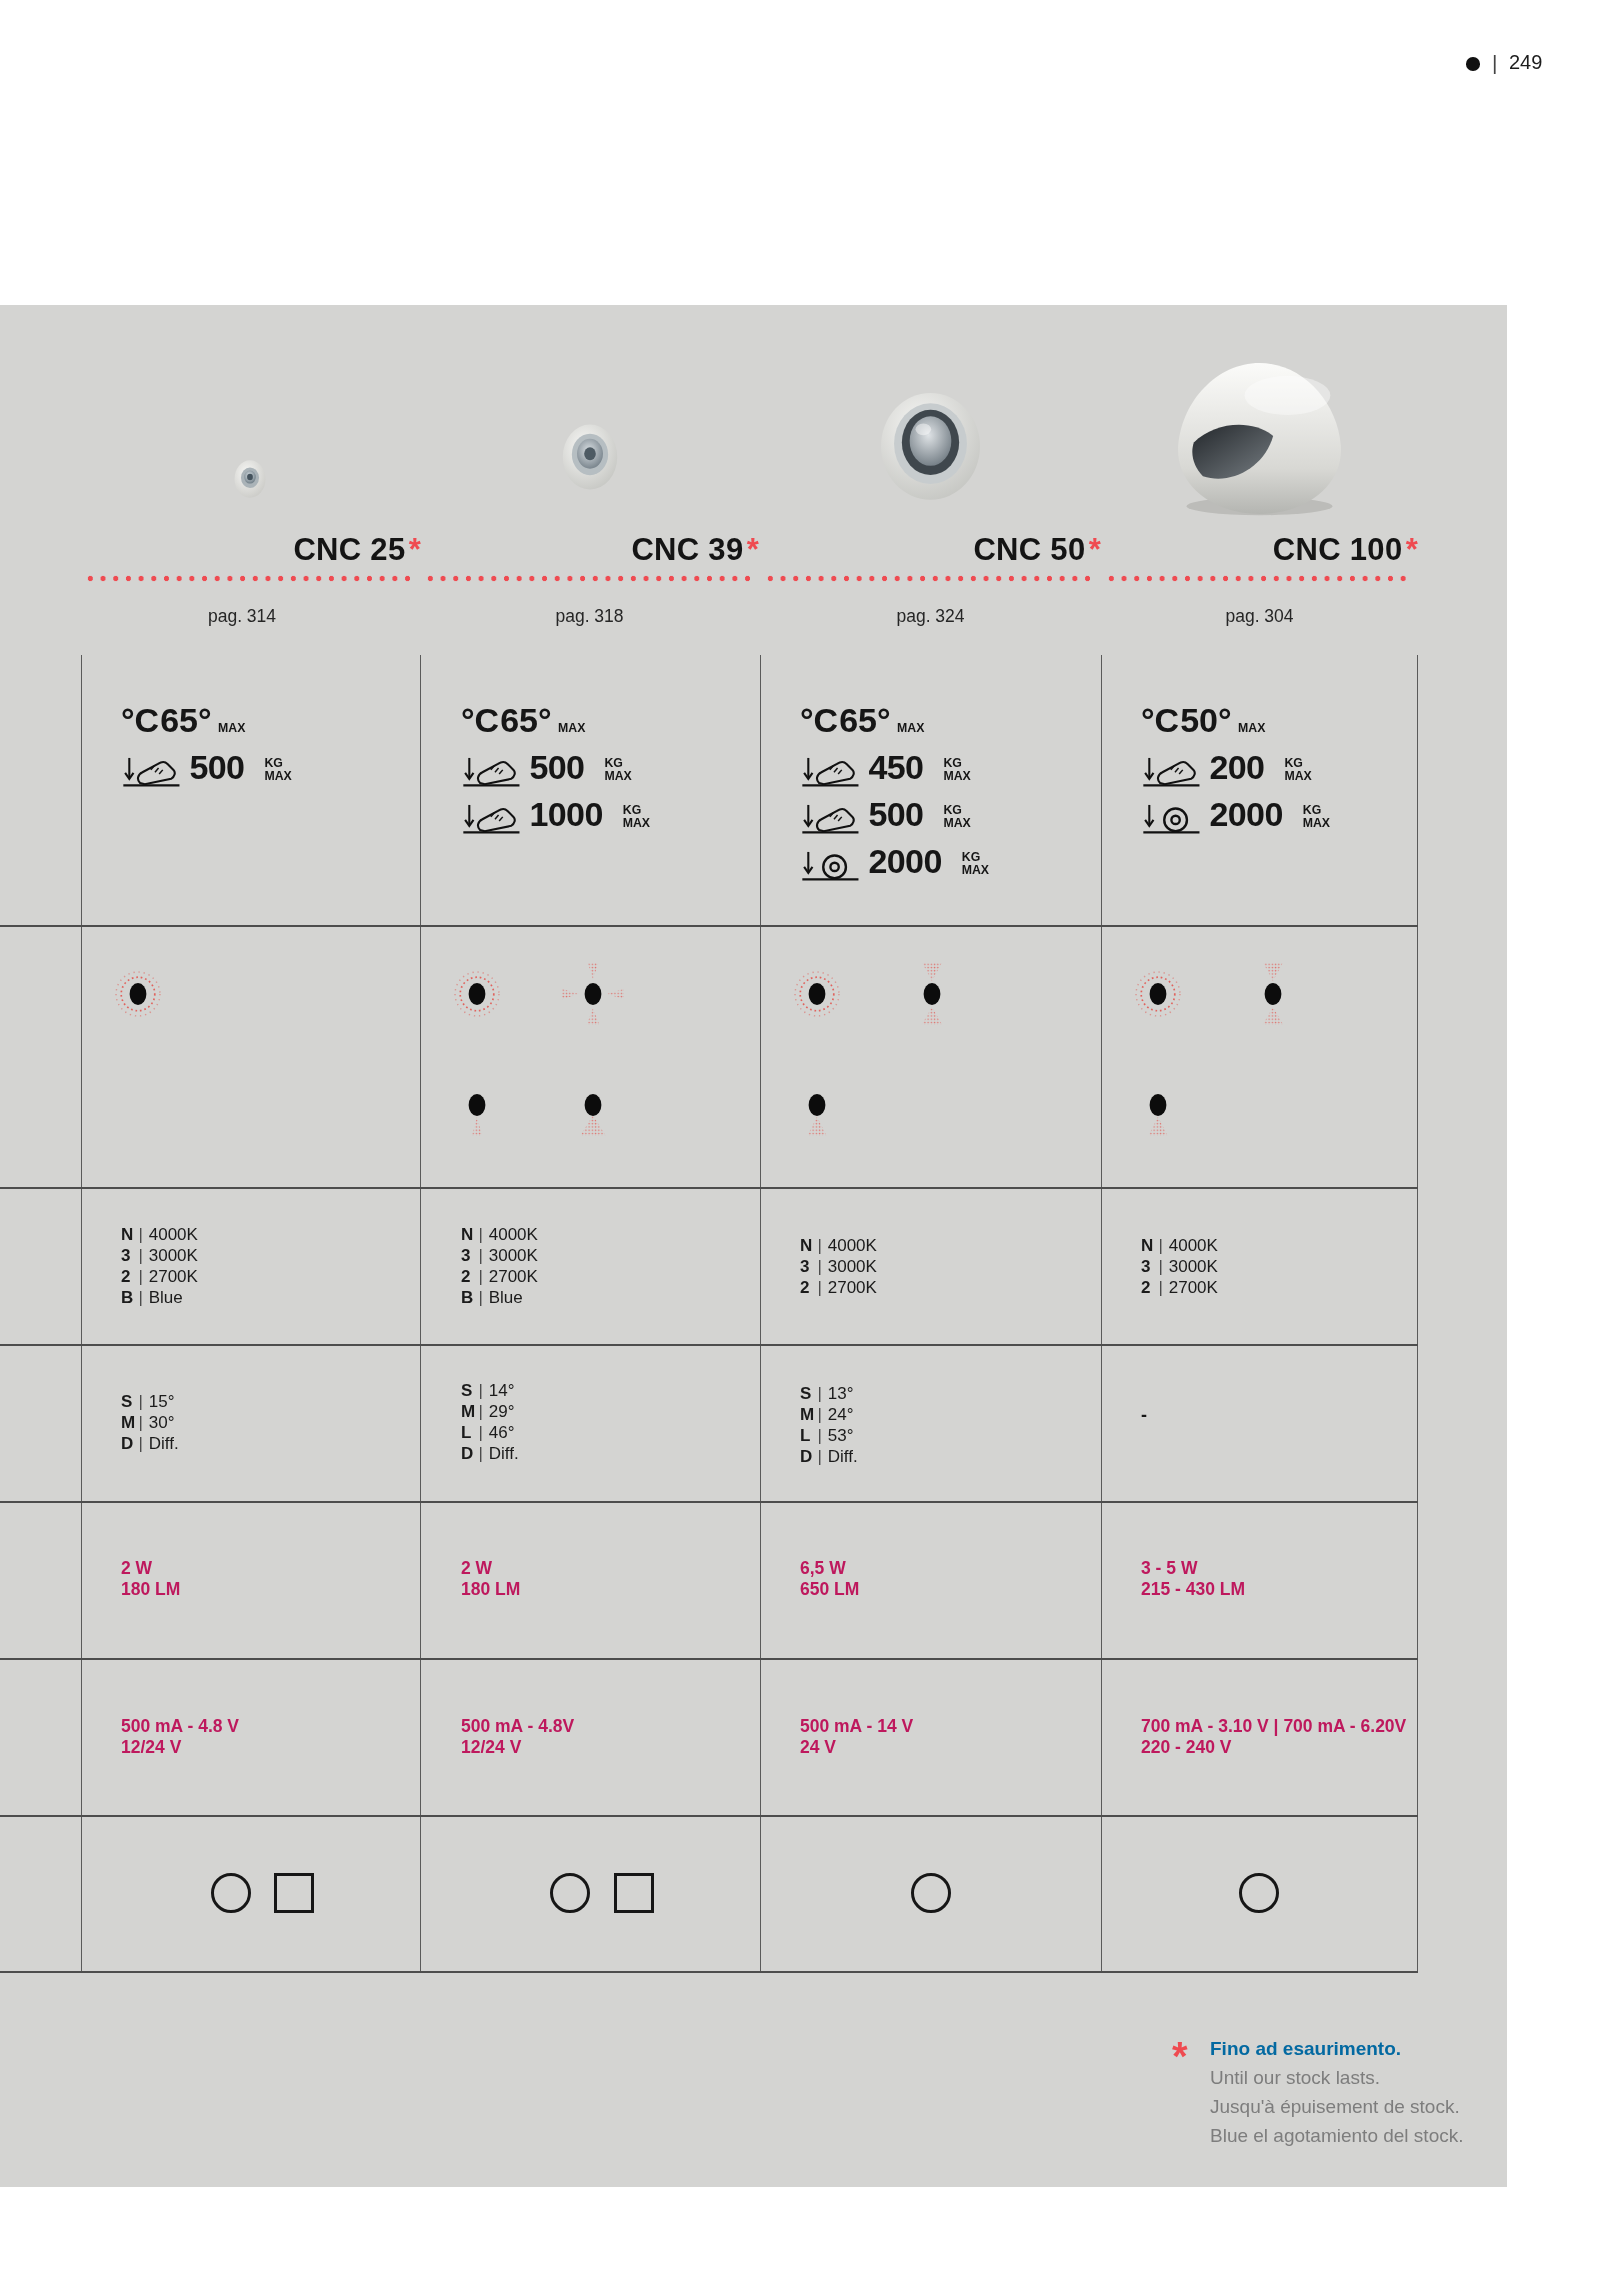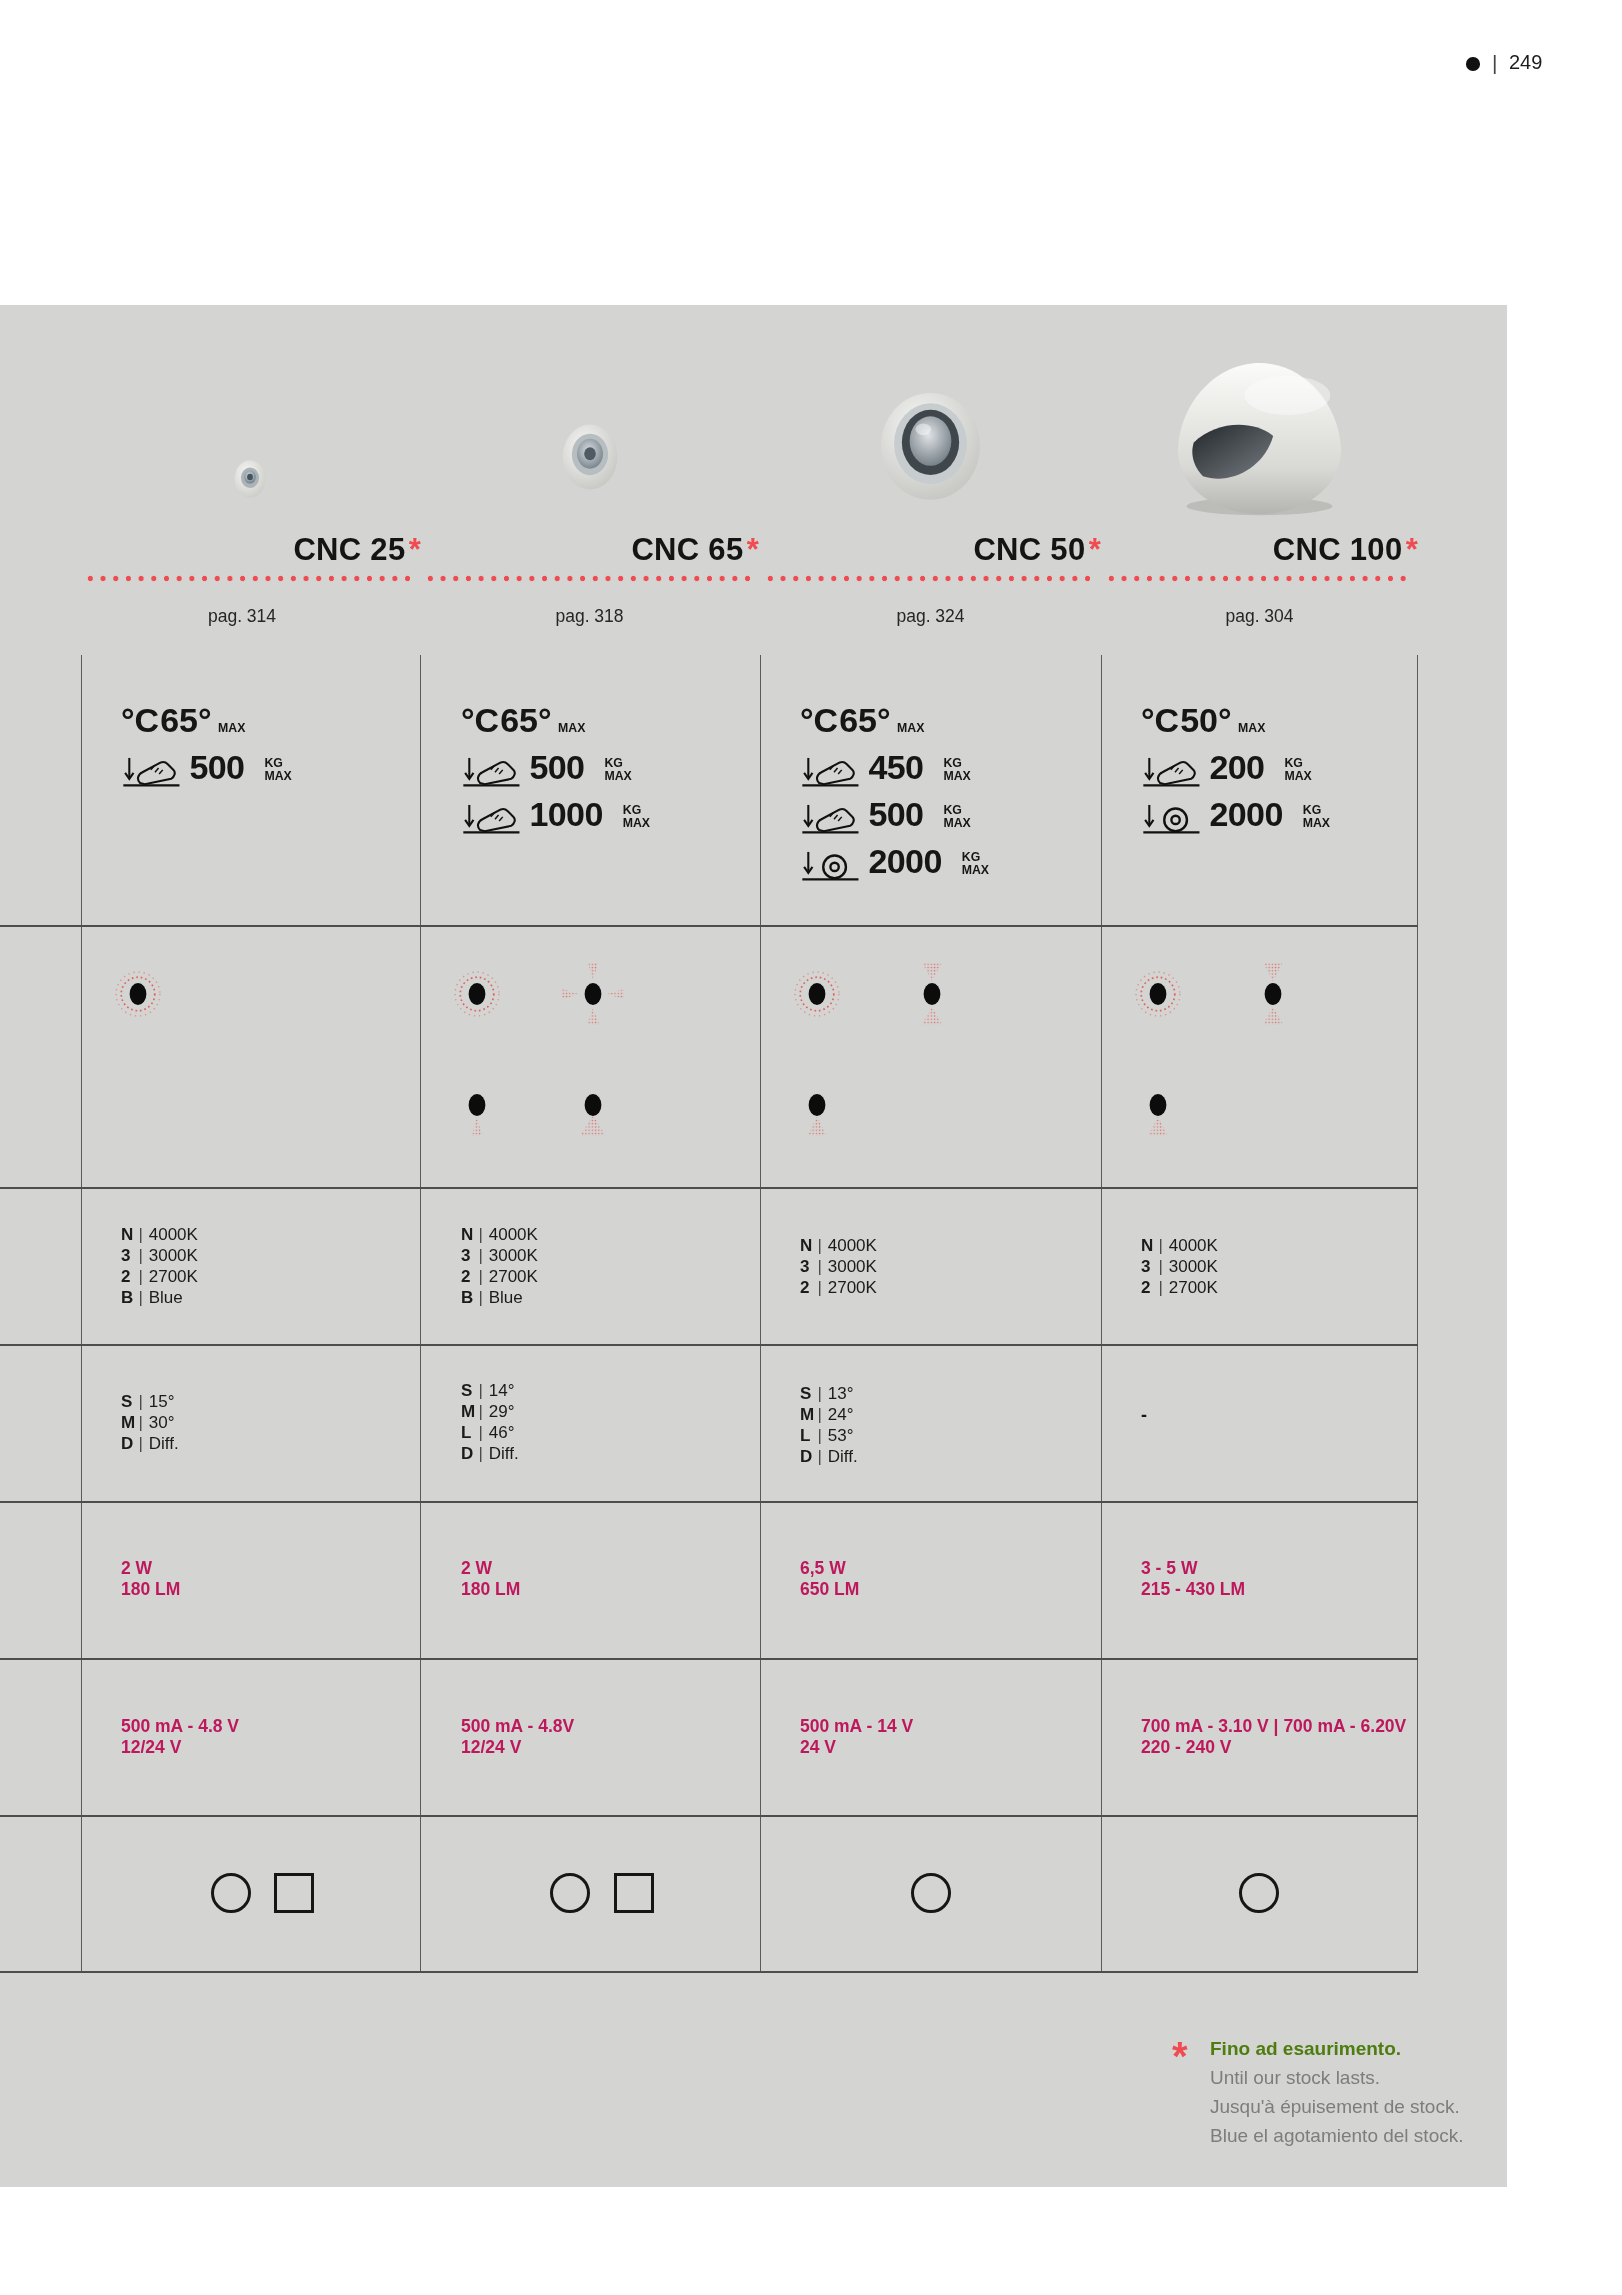--- a/index.html
+++ b/index.html
@@ -44,21 +44,21 @@
   .dash{position:absolute;font-size:18px;font-weight:bold;}
 
   .power,.elec{position:absolute;font-size:17.5px;font-weight:bold;line-height:21px;color:#be185d;}
 
   .shape-circle{position:absolute;width:40px;height:40px;border:3.2px solid #161616;border-radius:50%;box-sizing:border-box;}
   .shape-square{position:absolute;width:40px;height:40px;border:3.2px solid #161616;box-sizing:border-box;}
 
   
   .fn-ast{position:absolute;left:1172px;top:2042px;font-size:40px;font-weight:bold;color:#ef4b51;line-height:29px;}
   .fn{position:absolute;left:1210px;top:2034px;font-size:19px;line-height:29px;color:#7d7d7d;}
-  .fn .first{color:#4d7c0f;font-weight:bold;}
+  .fn .first{color:#0369a1;font-weight:bold;}
 </style>
 </head>
 <body>
 
 <svg width="0" height="0" style="position:absolute" aria-hidden="true">
   <defs>
     <pattern id="rdots" width="5" height="5" patternUnits="userSpaceOnUse">
       <circle cx="2" cy="2" r="1.2" fill="#e25550"></circle>
     </pattern>
     <radialGradient id="pg1" cx="40%" cy="35%" r="75%">
@@ -125,21 +125,21 @@
     <ellipse cx="68" cy="62" rx="12" ry="9" fill="#ffffff" opacity=".45"></ellipse>
   </svg>
   <svg class="pimg" style="left:1160px;top:359px" width="199" height="159" viewBox="0 0 306 244">
     <ellipse cx="153" cy="226" rx="112" ry="14" fill="#a7a8a4" opacity=".55"></ellipse>
     <path d="M153,6 C88,6 34,64 28,132 C23,194 82,238 153,238 C224,238 283,194 278,132 C272,64 218,6 153,6 Z" fill="url(#pg4)"></path>
     <path d="M52,128 C85,96 142,92 174,118 C160,168 108,194 66,180 C52,166 46,146 52,128 Z" fill="url(#pg4d)"></path>
     <ellipse cx="196" cy="56" rx="66" ry="30" fill="#ffffff" opacity=".4"></ellipse>
   </svg>
 
   <div class="col-title" style="left:81px;width:340px"><span>CNC 25</span><span class="ast">*</span></div>
-  <div class="col-title" style="left:420px;width:339px"><span>CNC 65</span><span class="ast">*</span></div>
+  <div class="col-title" style="left:420px;width:339px"><span>CNC 39</span><span class="ast">*</span></div>
   <div class="col-title" style="left:760px;width:341px"><span>CNC 50</span><span class="ast">*</span></div>
   <div class="col-title" style="left:1101px;width:317px"><span>CNC 100</span><span class="ast">*</span></div>
 
   <div class="dotline" style="left:84px;width:331px"></div>
   <div class="dotline" style="left:424px;width:330px"></div>
   <div class="dotline" style="left:764px;width:332px"></div>
   <div class="dotline" style="left:1105px;width:308px"></div>
 
   <div class="pag" style="left:72px;width:340px">pag. 314</div>
   <div class="pag" style="left:420px;width:339px">pag. 318</div>

